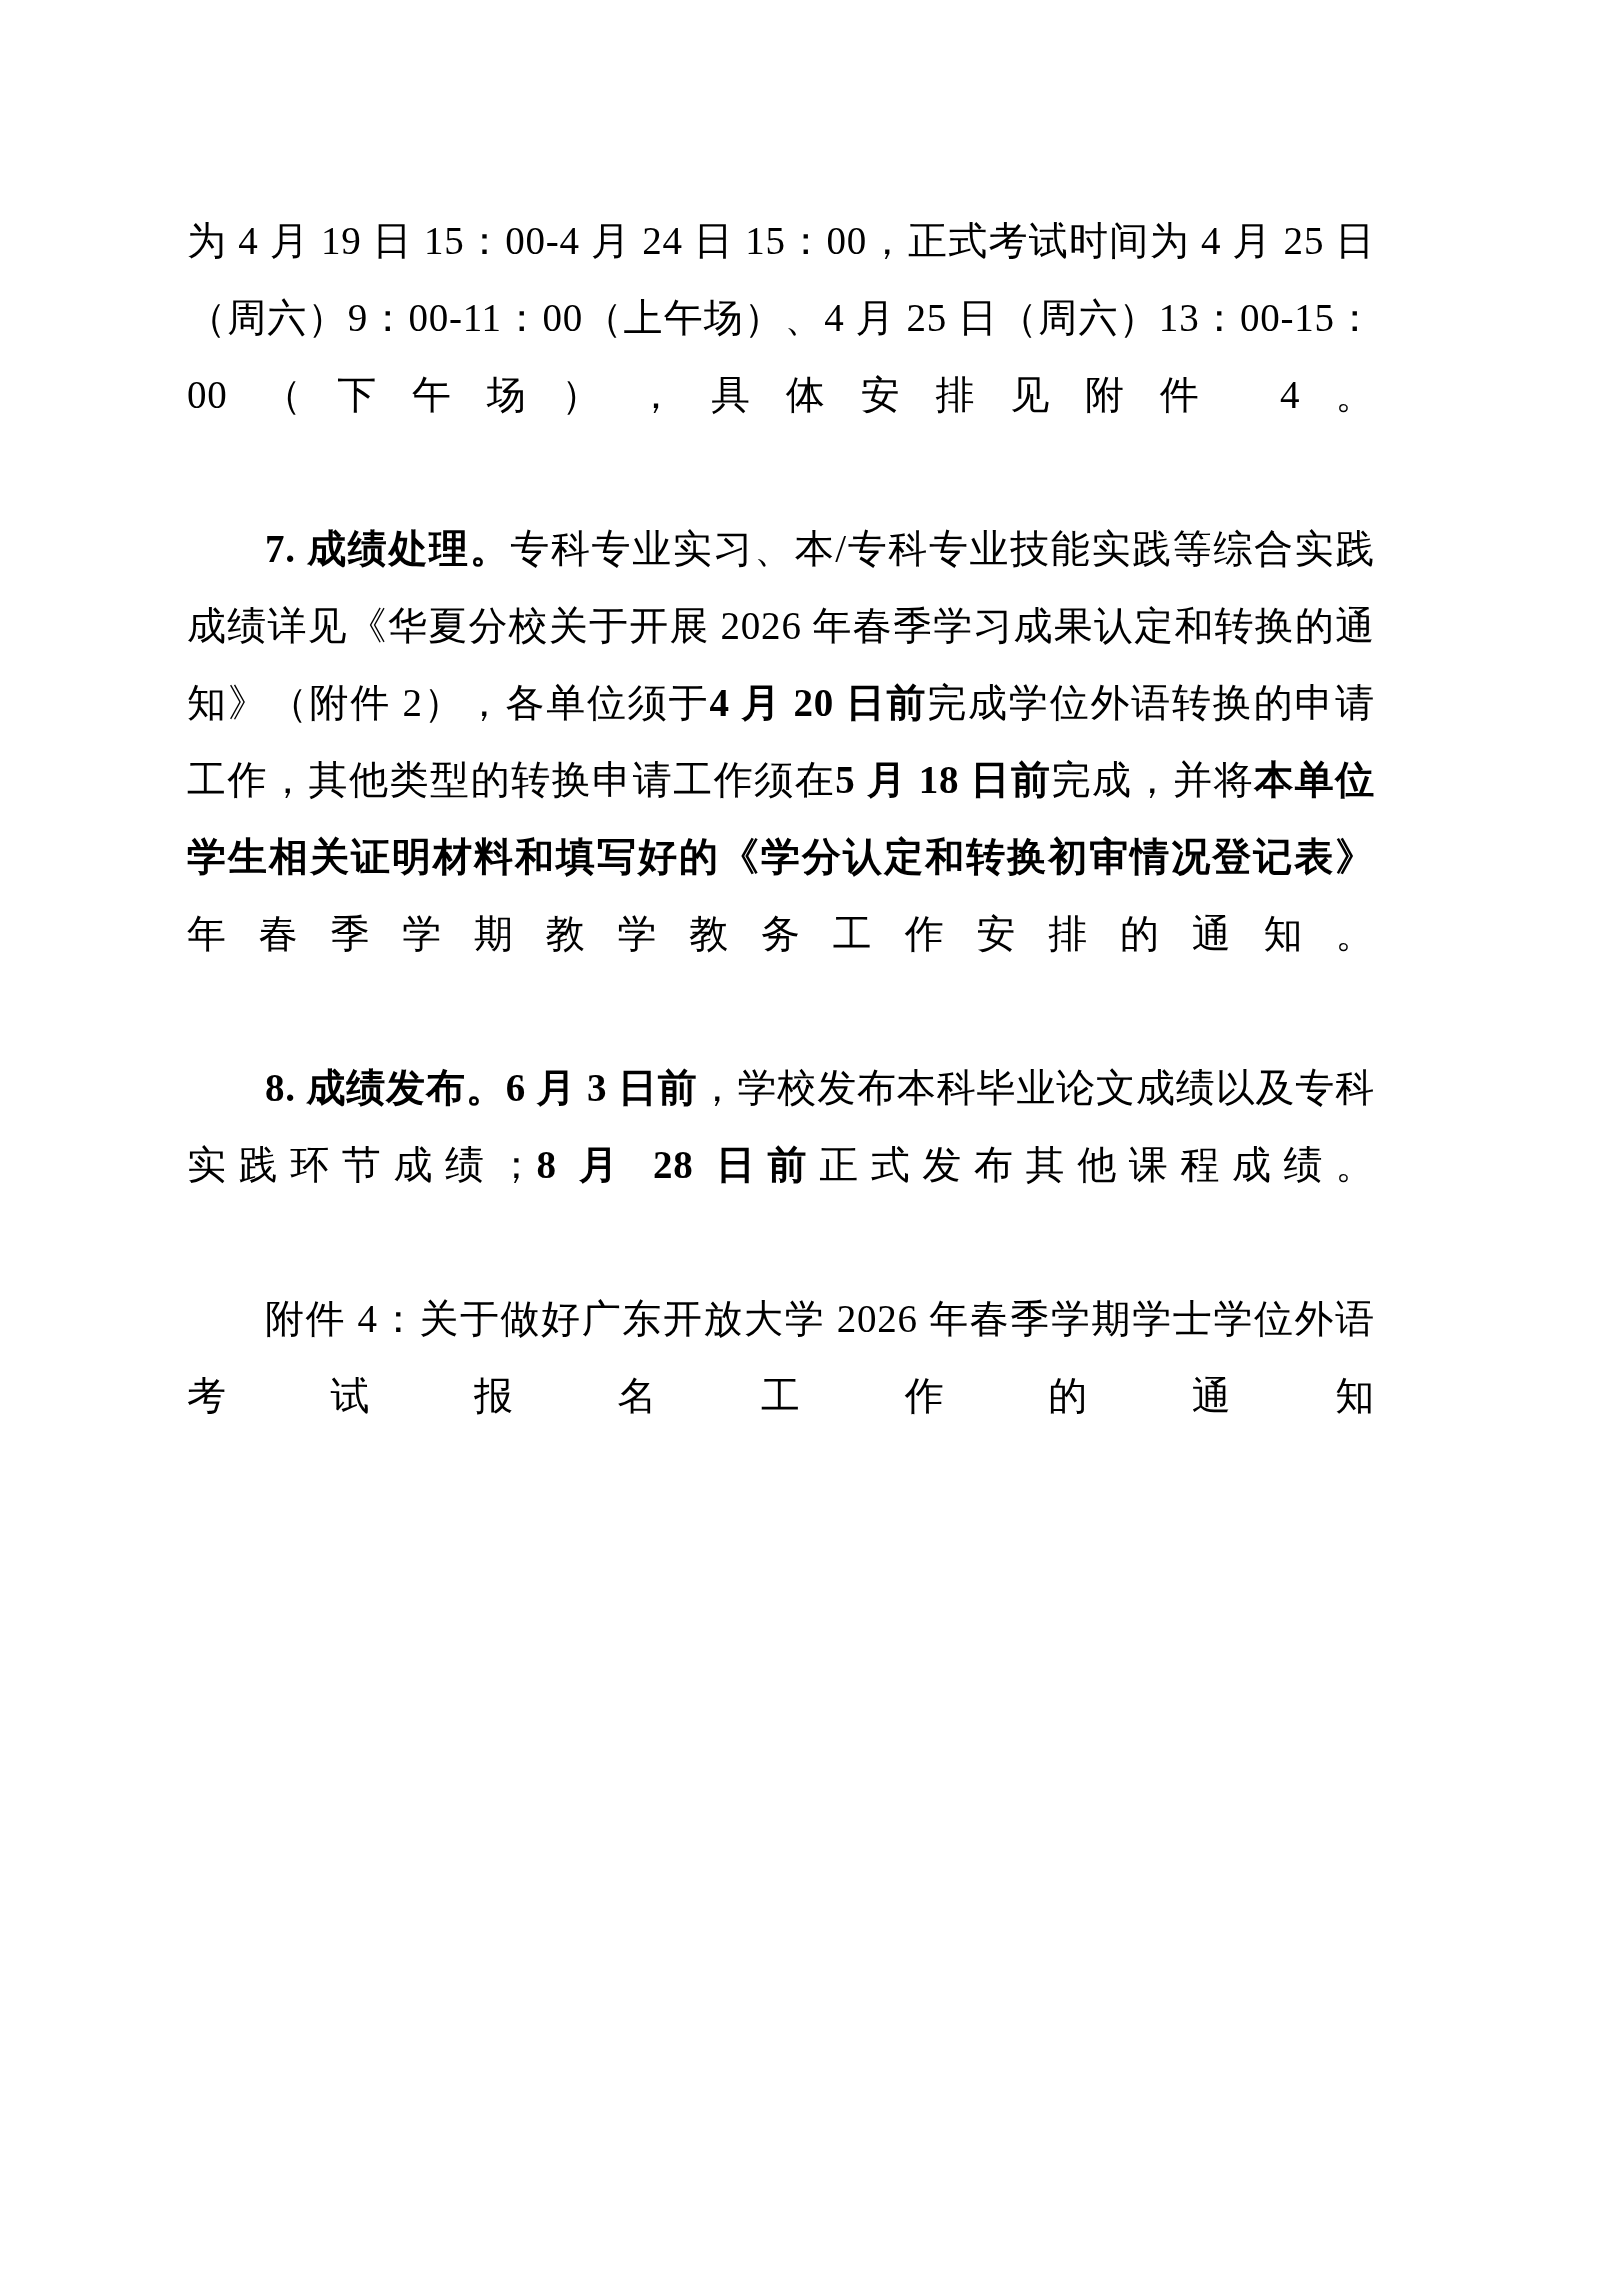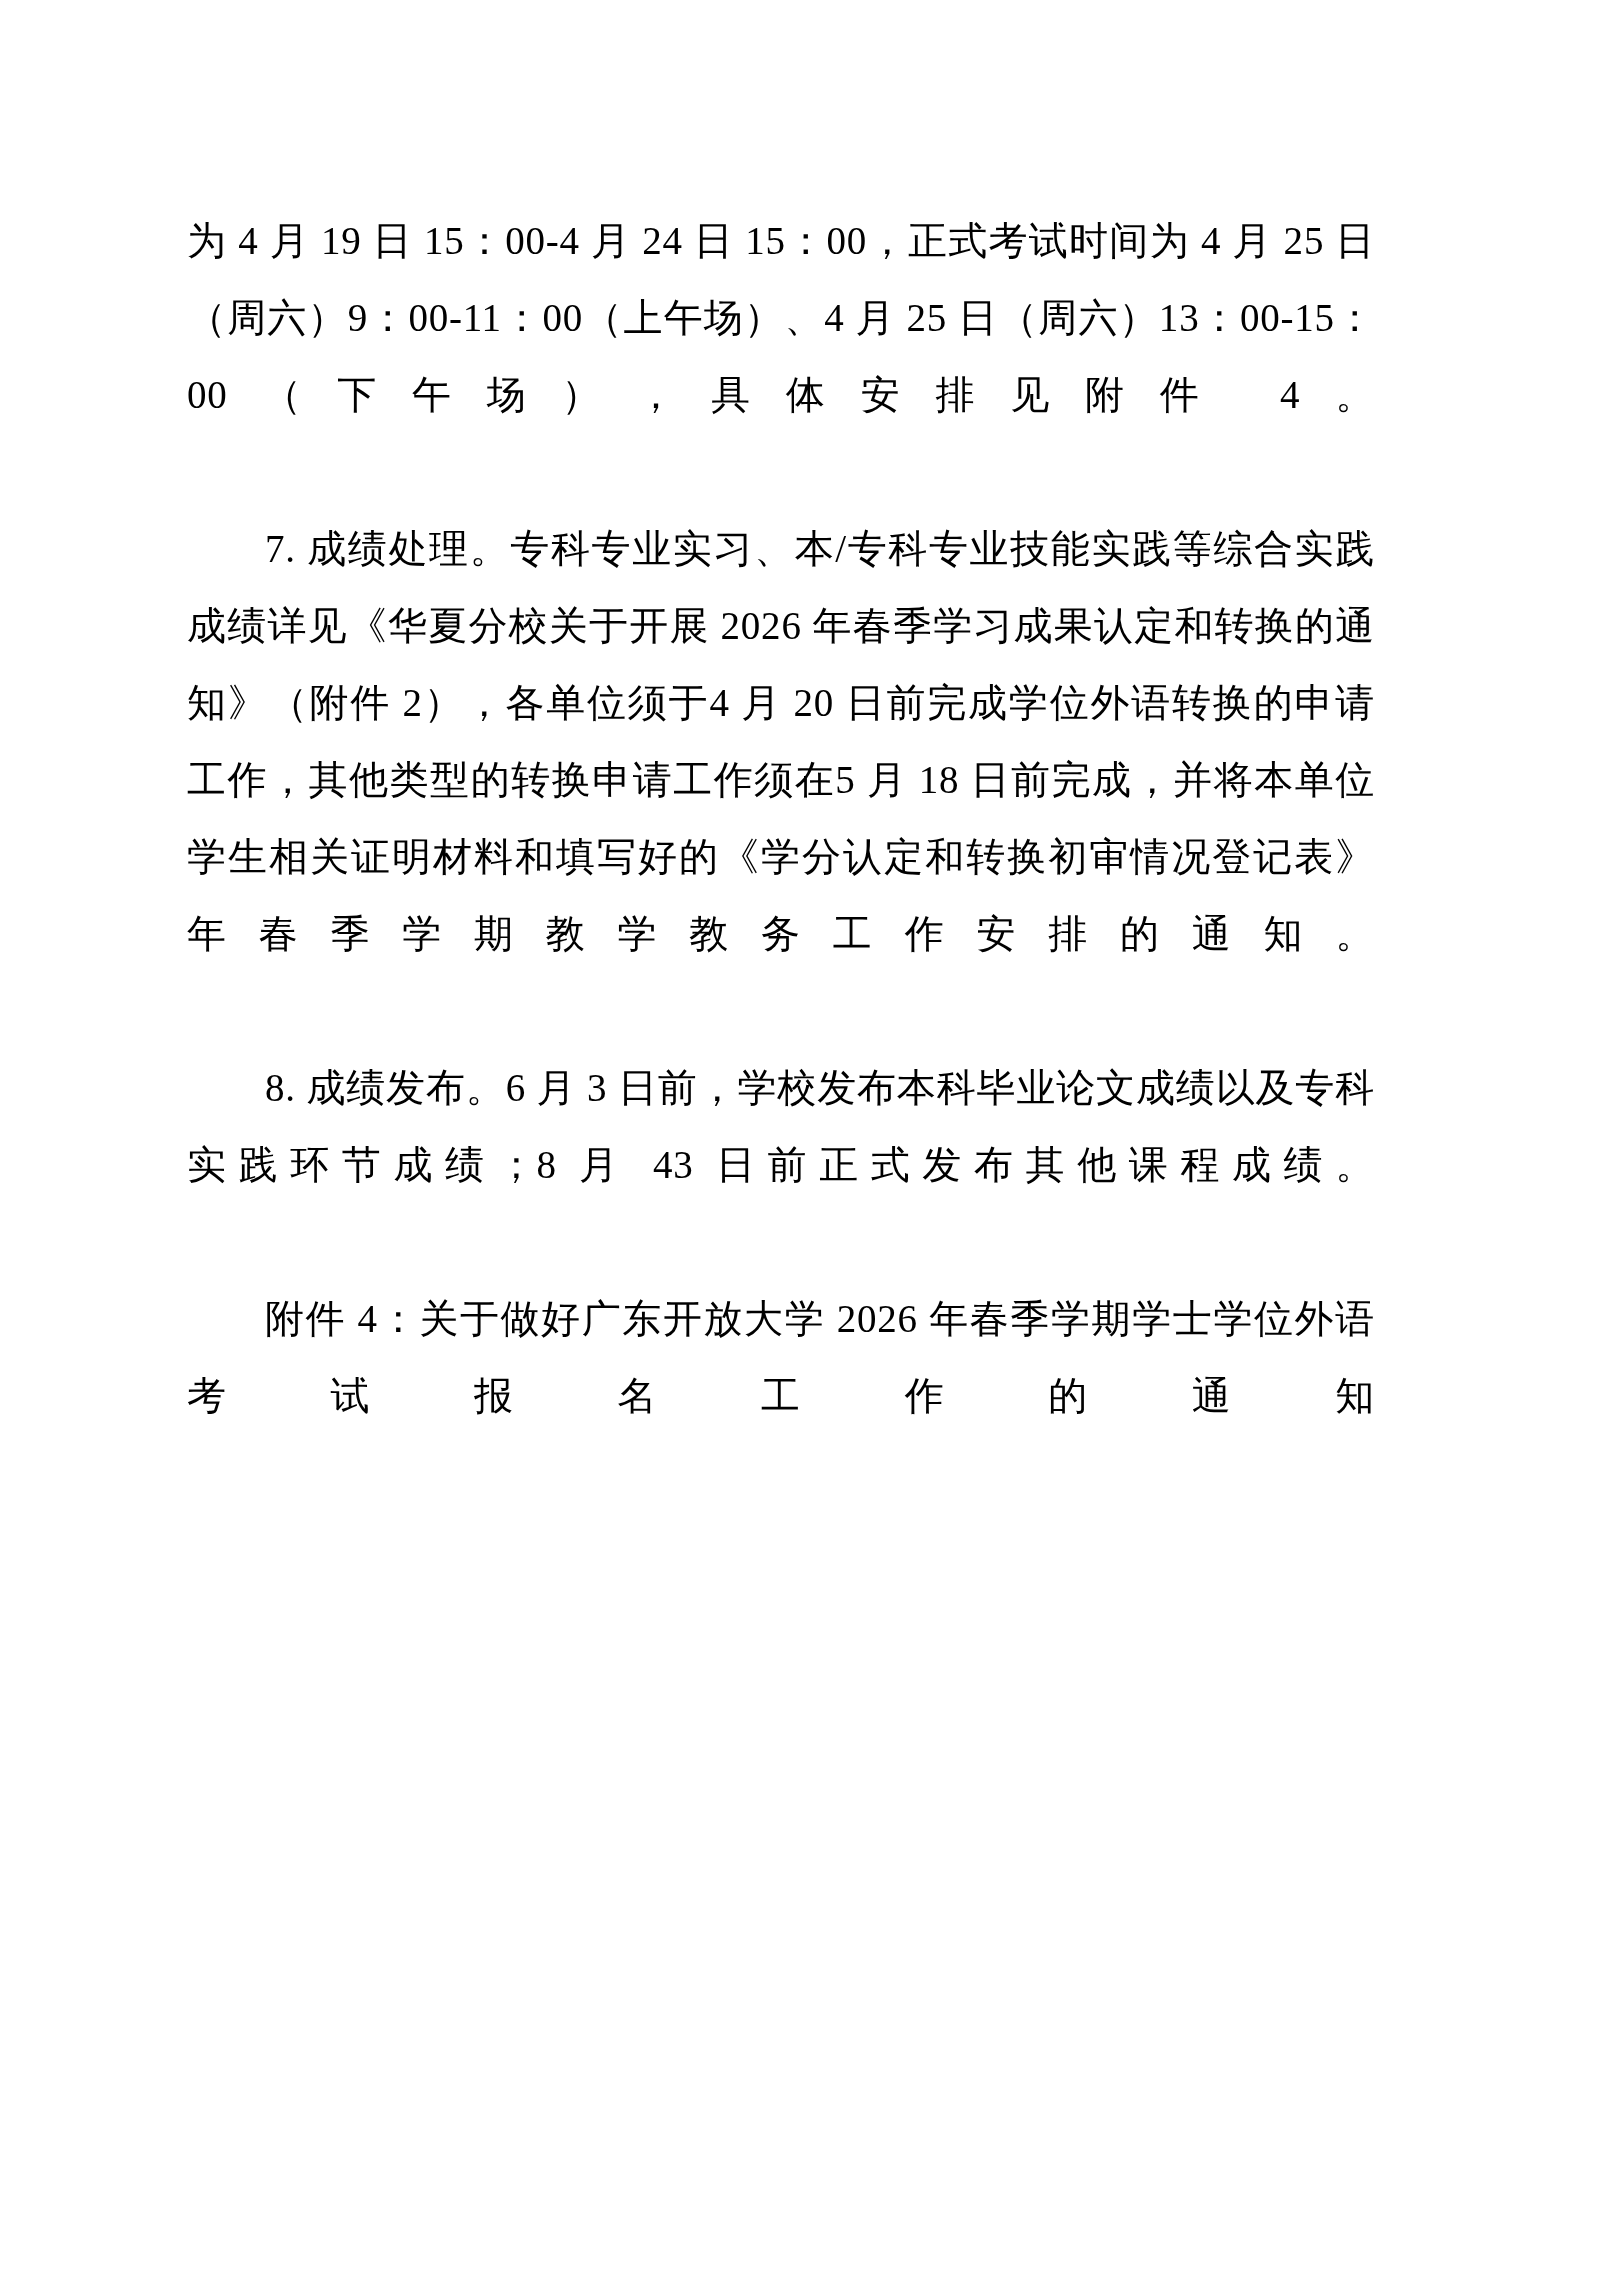--- a/index.html
+++ b/index.html
@@ -27,36 +27,36 @@
   p.para {
     margin: 0;
     padding: 0;
     text-align: justify;
     text-justify: inter-character;
   }
   p.indent {
     text-indent: 2em;
   }
   .b {
-    font-weight: normal;
+    font-weight: bold;
   }
   
   p.para::after {
     content: "";
     display: inline-block;
     width: 100%;
   }
 </style>
 </head>
 <body>
 
 <div class="page">
   <div class="body-text">
     <div id="paragraphs">
         <p class="para"><span>为 4 月 19 日 15：00-4 月 24 日 15：00，正式考试时间为 4 月 25 日（周六）9：00-11：00（上午场）、4 月 25 日（周六）13：00-15：00（下午场），具体安排见附件 4。</span></p>
         <p class="para indent"><span class="b">7. 成绩处理。</span><span>专科专业实习、本/专科专业技能实践等综合实践成绩详见《华夏分校关于开展 2026 年春季学习成果认定和转换的通知》（附件 2），各单位须于</span><span class="b">4 月 20 日前</span><span>完成学位外语转换的申请工作，其他类型的转换申请工作须在</span><span class="b">5 月 18 日前</span><span>完成，并将</span><span class="b">本单位学生相关证明材料和填写好的《学分认定和转换初审情况登记表》</span><span>年春季学期教学教务工作安排的通知。</span></p>
-        <p class="para indent"><span class="b">8. 成绩发布。6 月 3 日前</span><span>，学校发布本科毕业论文成绩以及专科实践环节成绩；</span><span class="b">8 月 43 日前</span><span>正式发布其他课程成绩。</span></p>
+        <p class="para indent"><span class="b">8. 成绩发布。6 月 3 日前</span><span>，学校发布本科毕业论文成绩以及专科实践环节成绩；</span><span class="b">8 月 28 日前</span><span>正式发布其他课程成绩。</span></p>
         <p class="para indent"><span>附件 4：关于做好广东开放大学 2026 年春季学期学士学位外语考试报名工作的通知</span></p>
       </div>
   </div>
 
 </div>
 
 
 </body></html>

